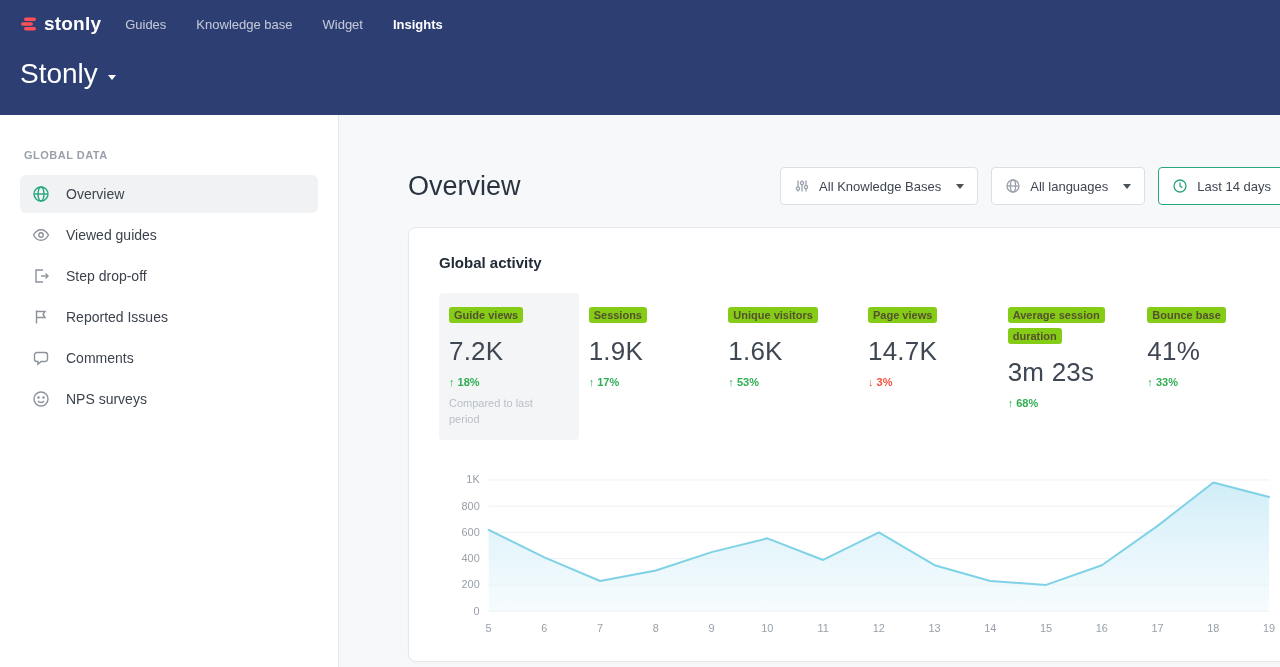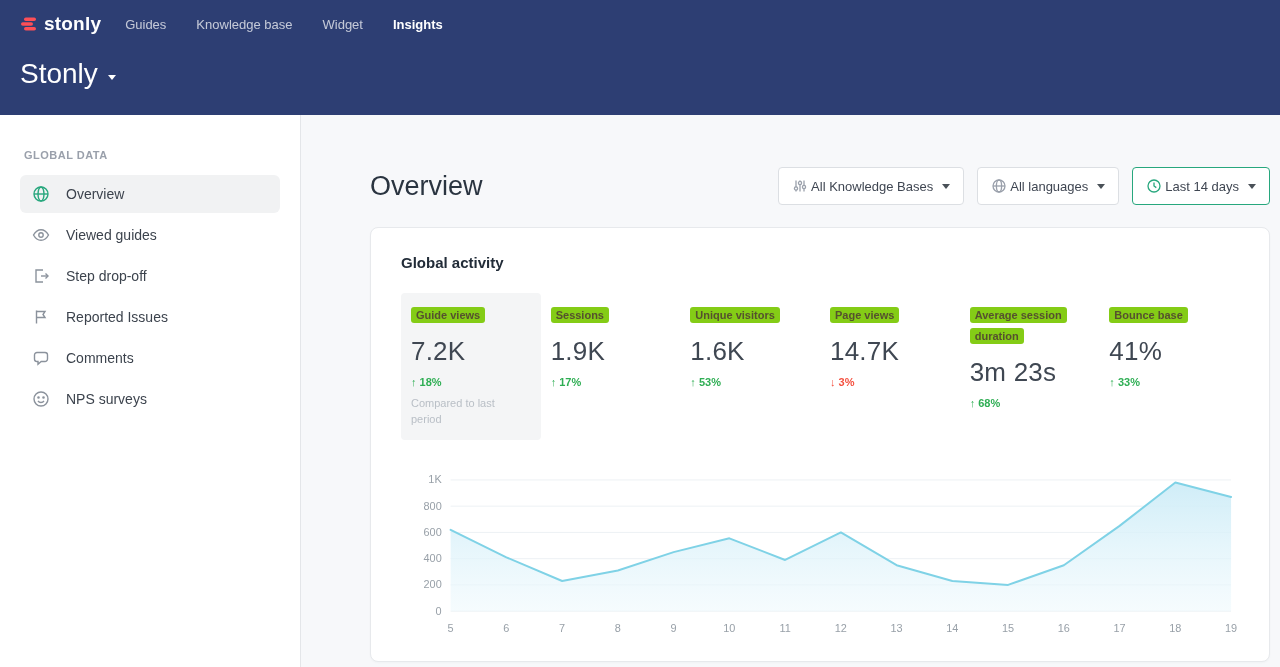--- a/index.html
+++ b/index.html
@@ -15,34 +15,34 @@
   .nav-item { font-size:13px; color:rgba(255,255,255,.72); cursor:pointer; text-decoration:none; }
   .nav-item.active { color:#fff; font-weight:bold; }
   .workspace { display:flex; align-items:center; gap:10px; margin-top:16px; font-size:28px; cursor:pointer; width:max-content; }
   .caret { width:0; height:0; border-left:4px solid transparent; border-right:4px solid transparent; border-top:5px solid #4a5158; display:inline-block; }
   .caret.white { border-top-color:#fff; margin-top:6px; }
 
   
   .body-wrap { display:flex; height:552px; }
 
   
-  .sidebar { width:301px; background:#fff; border-right:1px solid #e4e6e9; padding:22px 20px 0; flex:none; }
+  .sidebar { width:339px; background:#fff; border-right:1px solid #e4e6e9; padding:22px 20px 0; flex:none; }
   .sidebar-section-label { font-size:11px; font-weight:bold; color:#9aa0ab; letter-spacing:.5px; margin:12px 4px 14px; }
   .sidebar-item { display:flex; align-items:center; gap:16px; height:38px; padding:0 12px; border-radius:6px; font-size:14px; color:#3c434d; cursor:pointer; margin-bottom:3px; }
   .sidebar-item.active { background:#f1f2f3; }
   .s-icon { width:18px; height:18px; color:#8b929c; flex:none; display:flex; align-items:center; }
   .s-icon.green { color:#27a77d; }
   .s-icon svg { width:18px; height:18px; }
 
   
   .main { flex:1; padding:52px 10px 0 69px; }
   .main-header { display:flex; justify-content:space-between; align-items:center; width:900px; }
   .page-title { font-size:27px; font-weight:400; color:#2a3440; }
   .filters { display:flex; gap:13px; }
-  .filter { display:flex; align-items:center; gap:3px; height:38px; padding:0 13px; background:#fff; border:1px solid #dcdfe3; border-radius:4px; font-size:13px; color:#3f4652; cursor:pointer; font-family:"Liberation Sans",sans-serif; }
+  .filter { display:flex; align-items:center; gap:9px; height:38px; padding:0 13px; background:#fff; border:1px solid #dcdfe3; border-radius:4px; font-size:13px; color:#3f4652; cursor:pointer; font-family:"Liberation Sans",sans-serif; }
   .filter.accent { border-color:#27a77d; }
   .filter .f-icon { width:16px; height:16px; color:#9aa0ab; display:flex; }
   .filter.accent .f-icon { color:#27a77d; }
   .filter .f-icon svg { width:16px; height:16px; }
   .filter .caret { margin-left:6px; }
 
   
   .card { width:900px; margin-top:22px; background:#fff; border:1px solid #e7e9ec; border-radius:8px; padding:26px 30px 24px; box-shadow:0 1px 2px rgba(40,50,60,.03); }
   .card-title { font-size:15px; font-weight:bold; color:#222c38; }
 

